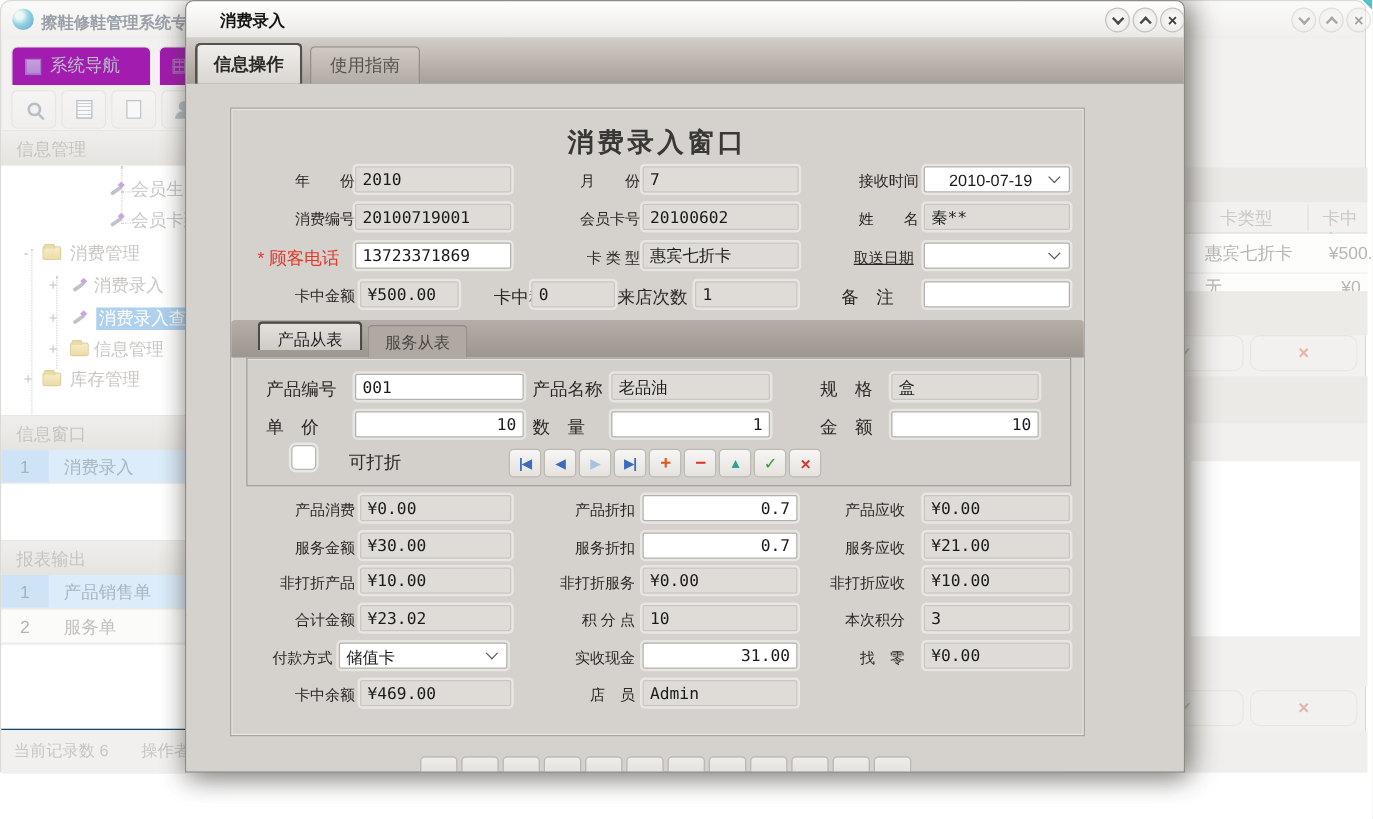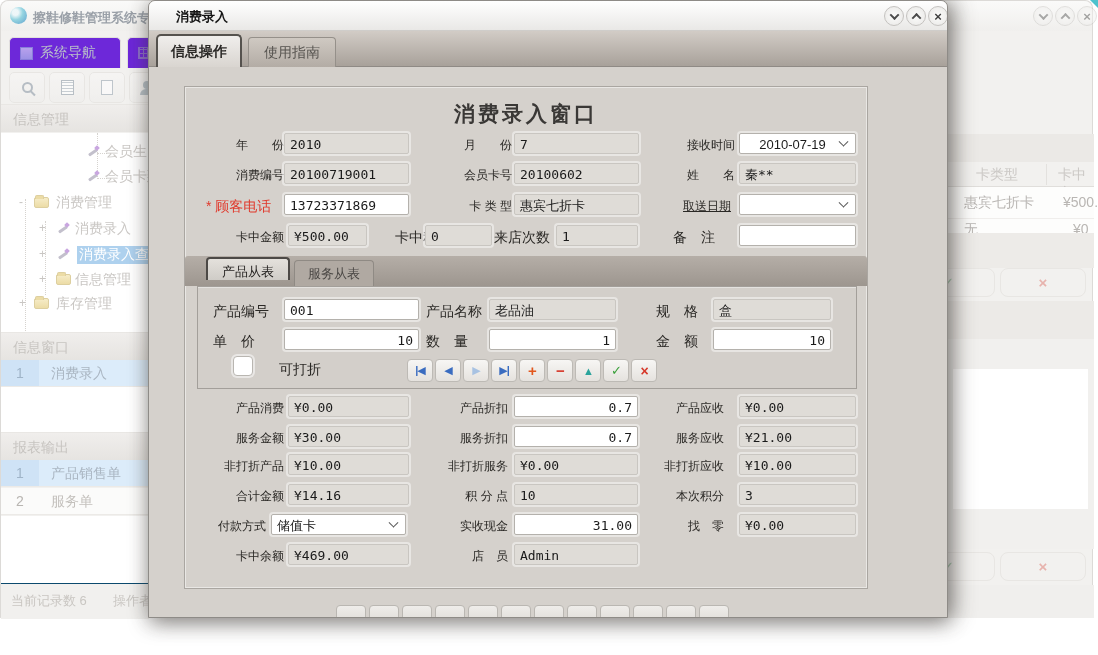--- a/index.html
+++ b/index.html
@@ -16,21 +16,21 @@
   .mw-title{position:absolute;left:32px;top:8px;font-size:13px;color:#9aa0a8;font-weight:bold;white-space:nowrap;}
   .wbtn{position:absolute;top:5px;width:20px;height:20px;border-radius:50%;
     border:1px solid #c4c2bf;background:radial-gradient(#fcfcfb,#e8e7e5);
     display:flex;align-items:center;justify-content:center;}
   .wbtn.faded{opacity:.45;}
   .cv{display:block;width:7px;height:7px;border-left:2px solid #4c4c4c;border-bottom:2px solid #4c4c4c;}
   .cv.down{transform:rotate(-45deg) translate(1px,-1px);}
   .cv.up{transform:rotate(135deg) translate(1px,-1px);}
   .xglyph{font-size:13px;font-weight:bold;color:#3e3e3e;line-height:1;}
 
-  .mw-tab{position:absolute;top:36px;height:31px;background:#6d28d9;border:1px solid #e2e0dd;border-bottom:none;
+  .mw-tab{position:absolute;top:36px;height:31px;background:#a21caf;border:1px solid #e2e0dd;border-bottom:none;
     border-radius:5px 5px 0 0;display:flex;align-items:center;padding:0 10px;gap:7px;}
   .mw-tab .tlabel{font-size:14px;color:#b9c0c8;}
   .ic-navsq{width:13px;height:13px;background:linear-gradient(#eaf2fa,#bcd7ee);border:1px solid #9bb9d8;opacity:.6;}
   .ic-grid{width:12px;height:12px;opacity:.5;
     background:repeating-linear-gradient(0deg,#aab3bd 0 1px,transparent 1px 4px),
                repeating-linear-gradient(90deg,#aab3bd 0 1px,transparent 1px 4px);border:1px solid #aab3bd;}
   .tbbtn{position:absolute;top:71px;width:36px;height:31px;border:1px solid #e3e1de;border-radius:5px;
     background:linear-gradient(#f8f7f6,#efeeec);display:flex;align-items:center;justify-content:center;opacity:.65;}
   .ic-mag{position:relative;width:11px;height:11px;border:2px solid #97a2ae;border-radius:50%;}
   .ic-mag::after{content:"";position:absolute;right:-5px;bottom:-3px;width:7px;height:2px;background:#97a2ae;transform:rotate(45deg);}
@@ -387,21 +387,21 @@
       <div class="fd" style="left:590px;top:359px;width:117px;">¥21.00</div>
 
       <span class="lbr" style="left:42px;top:391px;width:93px;">非打折产品</span>
       <div class="fd" style="left:139px;top:387px;width:121px;">¥10.00</div>
       <span class="lbr" style="left:272px;top:391px;width:87px;">非打折服务</span>
       <div class="fd" style="left:365px;top:387px;width:124px;">¥0.00</div>
       <span class="lbr" style="left:483px;top:391px;width:92px;">非打折应收</span>
       <div class="fd" style="left:590px;top:387px;width:117px;">¥10.00</div>
 
       <span class="lbr" style="left:42px;top:421px;width:93px;">合计金额</span>
-      <div class="fd" style="left:139px;top:417px;width:121px;">¥14.16</div>
+      <div class="fd" style="left:139px;top:417px;width:121px;">¥23.02</div>
       <span class="lbr" style="left:272px;top:421px;width:87px;">积 分 点</span>
       <div class="fd" style="left:365px;top:417px;width:124px;">10</div>
       <span class="lbr" style="left:483px;top:421px;width:92px;">本次积分</span>
       <div class="fd" style="left:590px;top:417px;width:117px;">3</div>
 
       <span class="lbr" style="left:42px;top:451px;width:75px;">付款方式</span>
       <div class="fd w combo" style="left:122px;top:447px;width:135px;">
         <span class="txt left">储值卡</span>
         <span class="chev"></span>
       </div>

